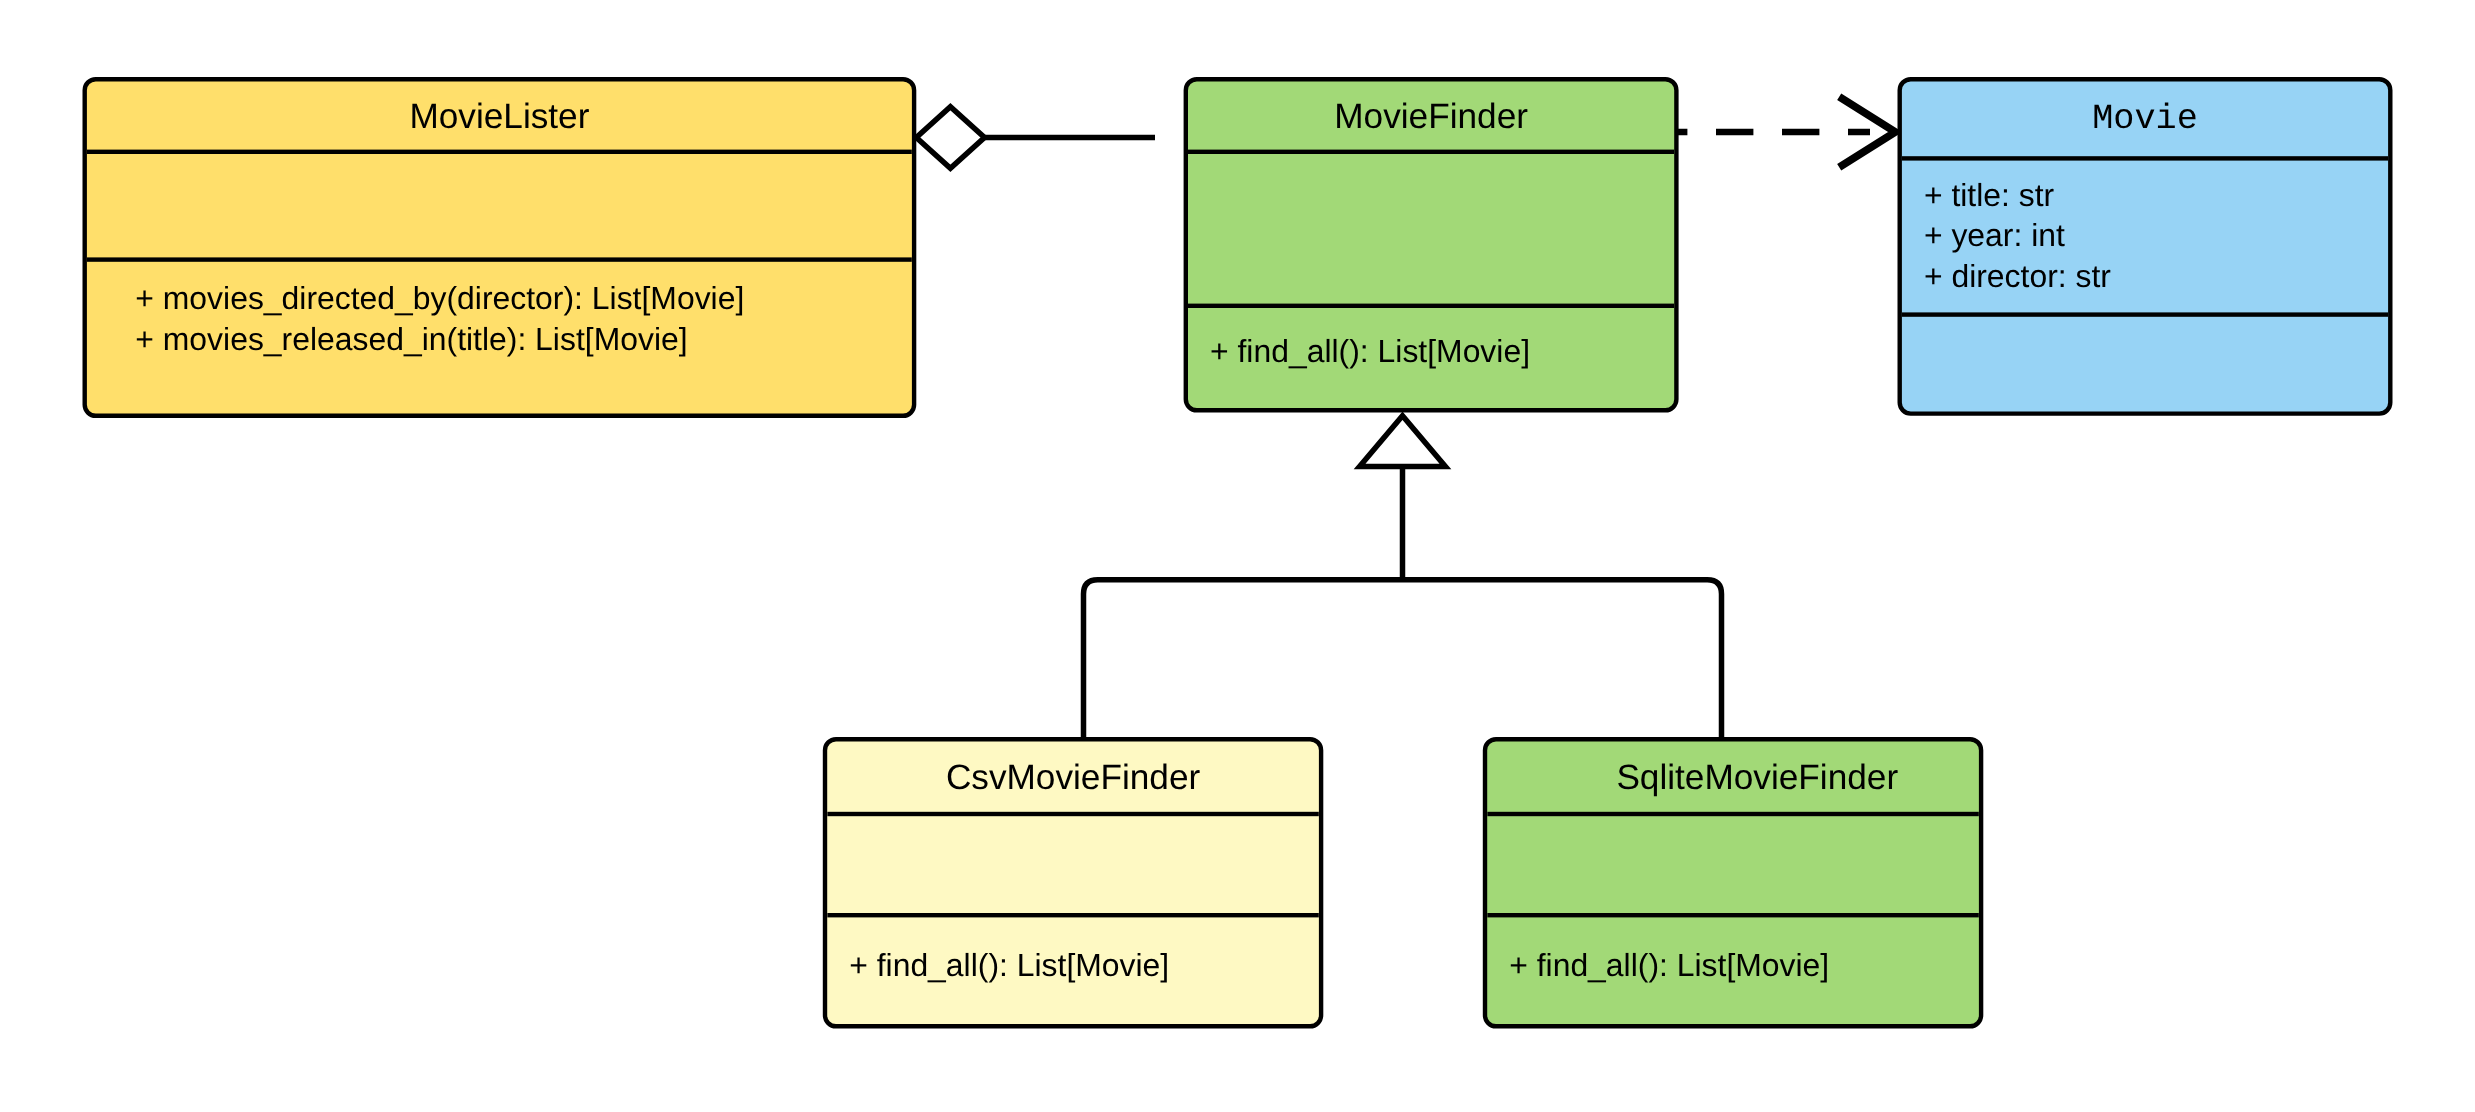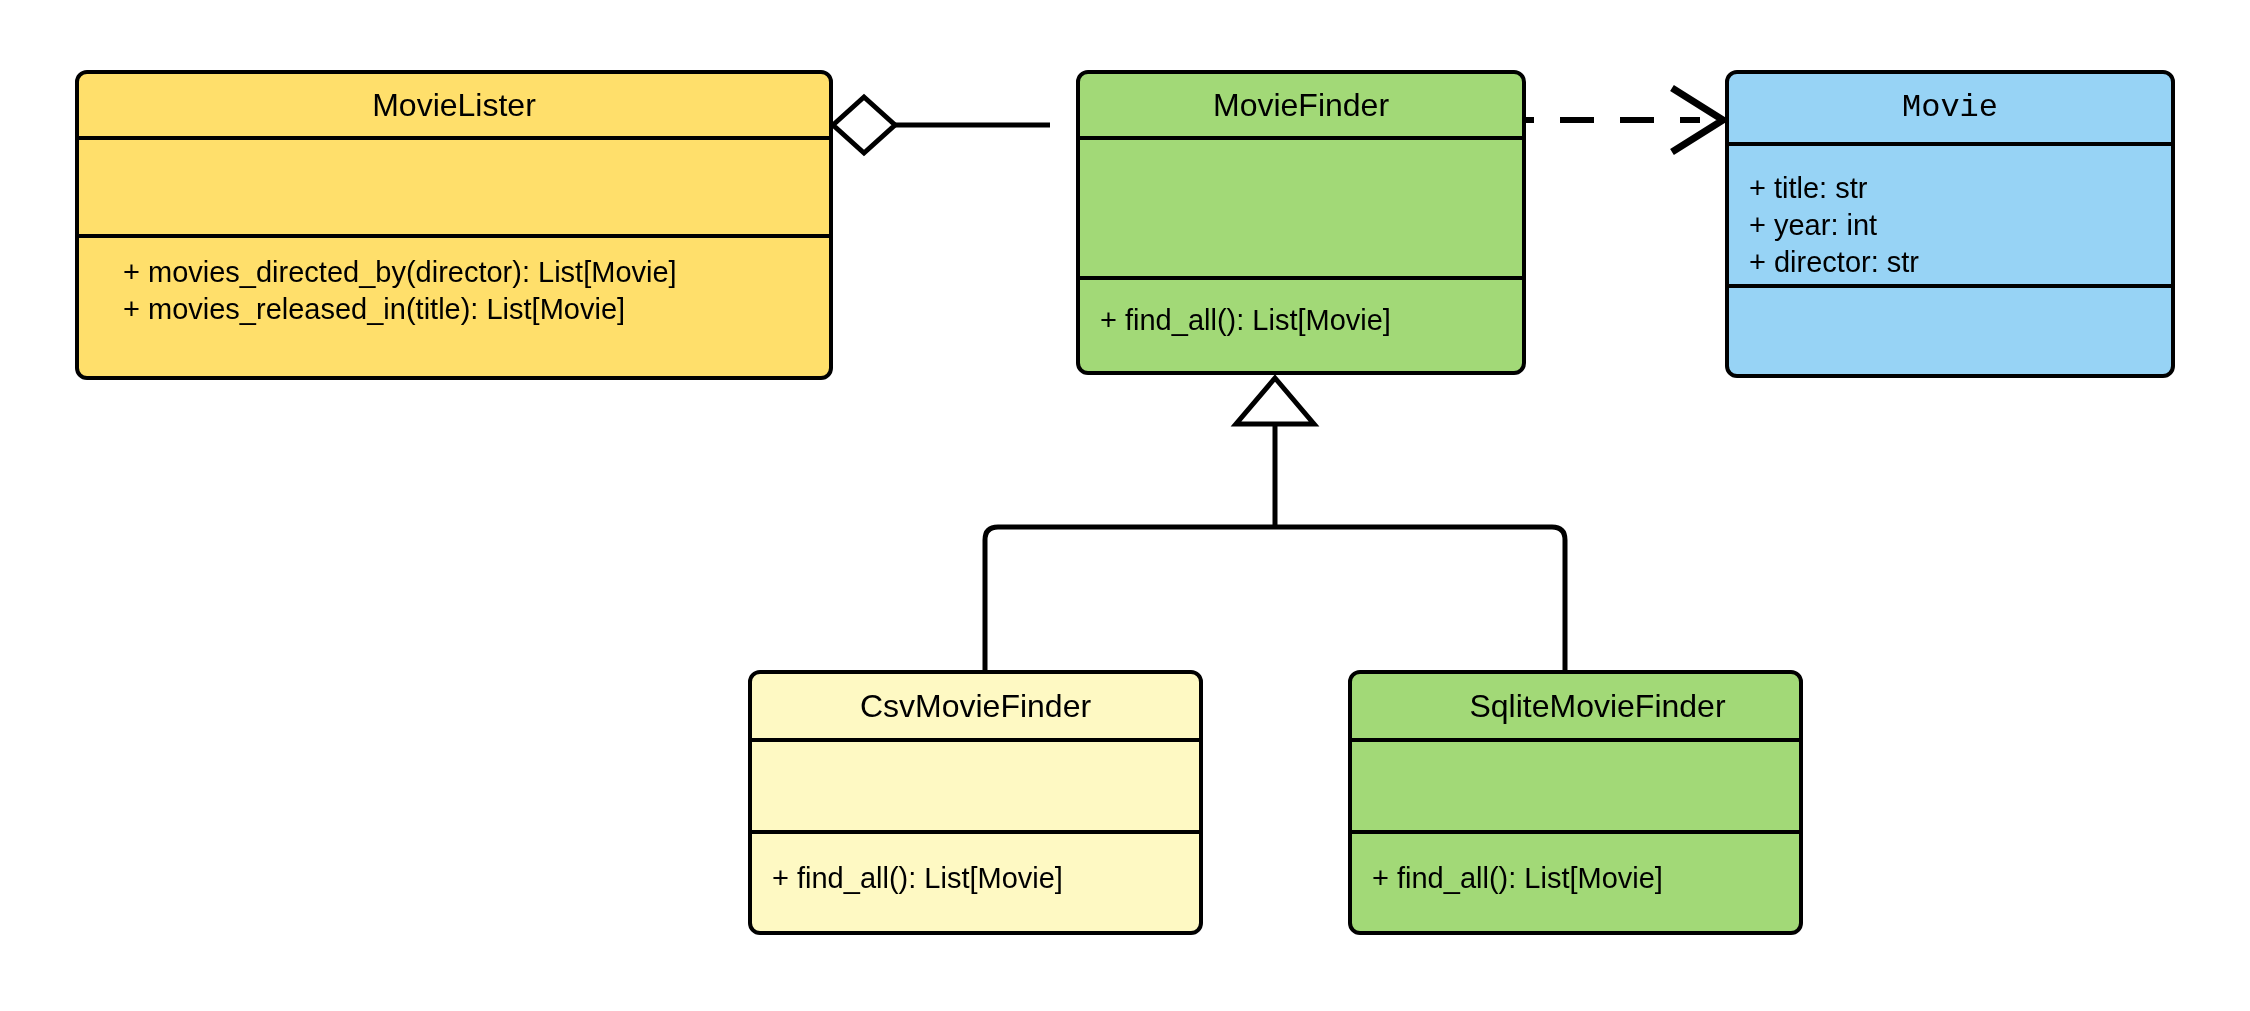--- a/index.html
+++ b/index.html
@@ -67,21 +67,21 @@
   #box-movielister .attrs           { height: 98px; }
   #box-movielister .methods         { height: 138px; padding-top: 16px; padding-left: 44px; }
 
   #box-moviefinder       { left: 1050px; top: 70px;  width: 450px; height: 305px; background: #A2D977; margin-left: 26px; }
   #box-moviefinder .uml-name        { height: 66px; }
   #box-moviefinder .attrs           { height: 140px; }
   #box-moviefinder .methods         { height: 95px; padding-top: 22px; }
 
   #box-movie             { left: 1725px; top: 70px;  width: 450px; height: 308px; background: #97D3F5; }
   #box-movie .uml-name              { height: 72px; font-family: Liberation Mono, monospace; }
-  #box-movie .attrs                 { height: 142px; padding-top: 24px; }
+  #box-movie .attrs                 { height: 142px; padding-top: 14px; }
   #box-movie .methods               { height: 90px; }
 
   #box-csvmoviefinder    { left: 748px;  top: 670px; width: 455px; height: 265px; background: #fef9c3; }
   #box-csvmoviefinder .uml-name     { height: 68px; }
   #box-csvmoviefinder .attrs        { height: 92px; }
   #box-csvmoviefinder .methods      { height: 101px; padding-top: 26px; }
 
   #box-sqlitemoviefinder { left: 1348px; top: 670px; width: 455px; height: 265px; background: #A2D977; }
   #box-sqlitemoviefinder .uml-name  { height: 68px; padding-left: 44px; }
   #box-sqlitemoviefinder .attrs     { height: 92px; }

